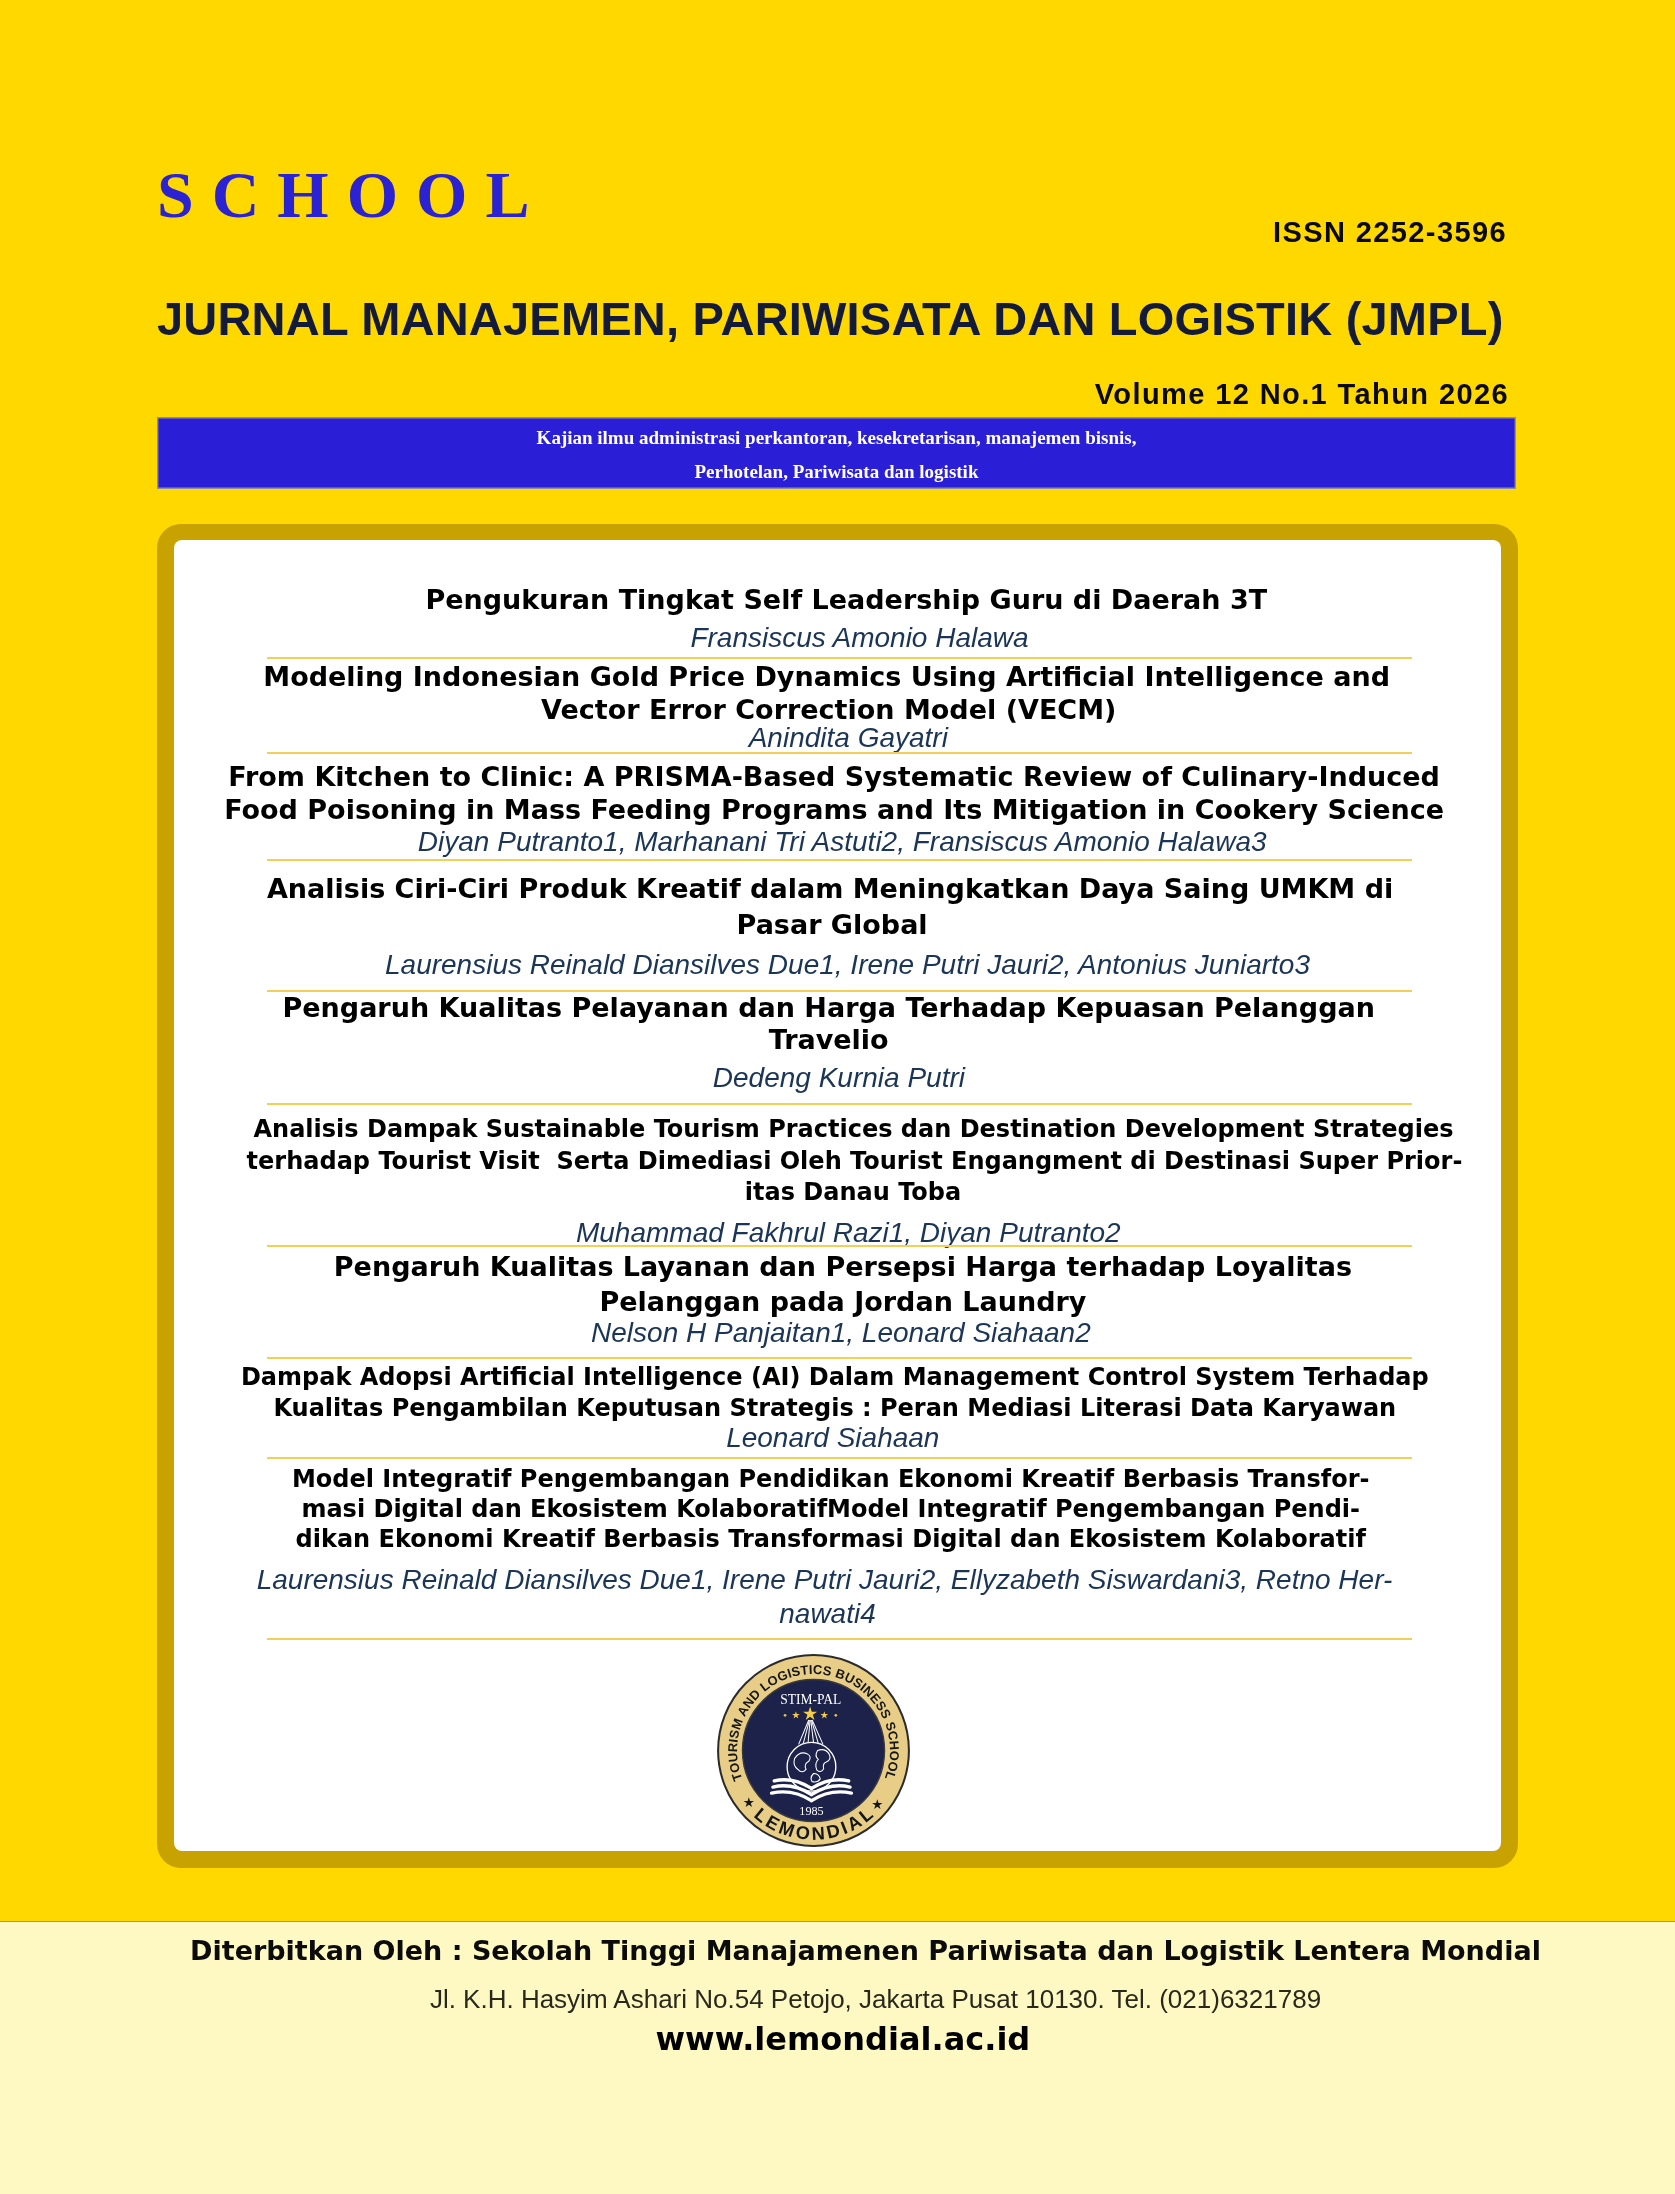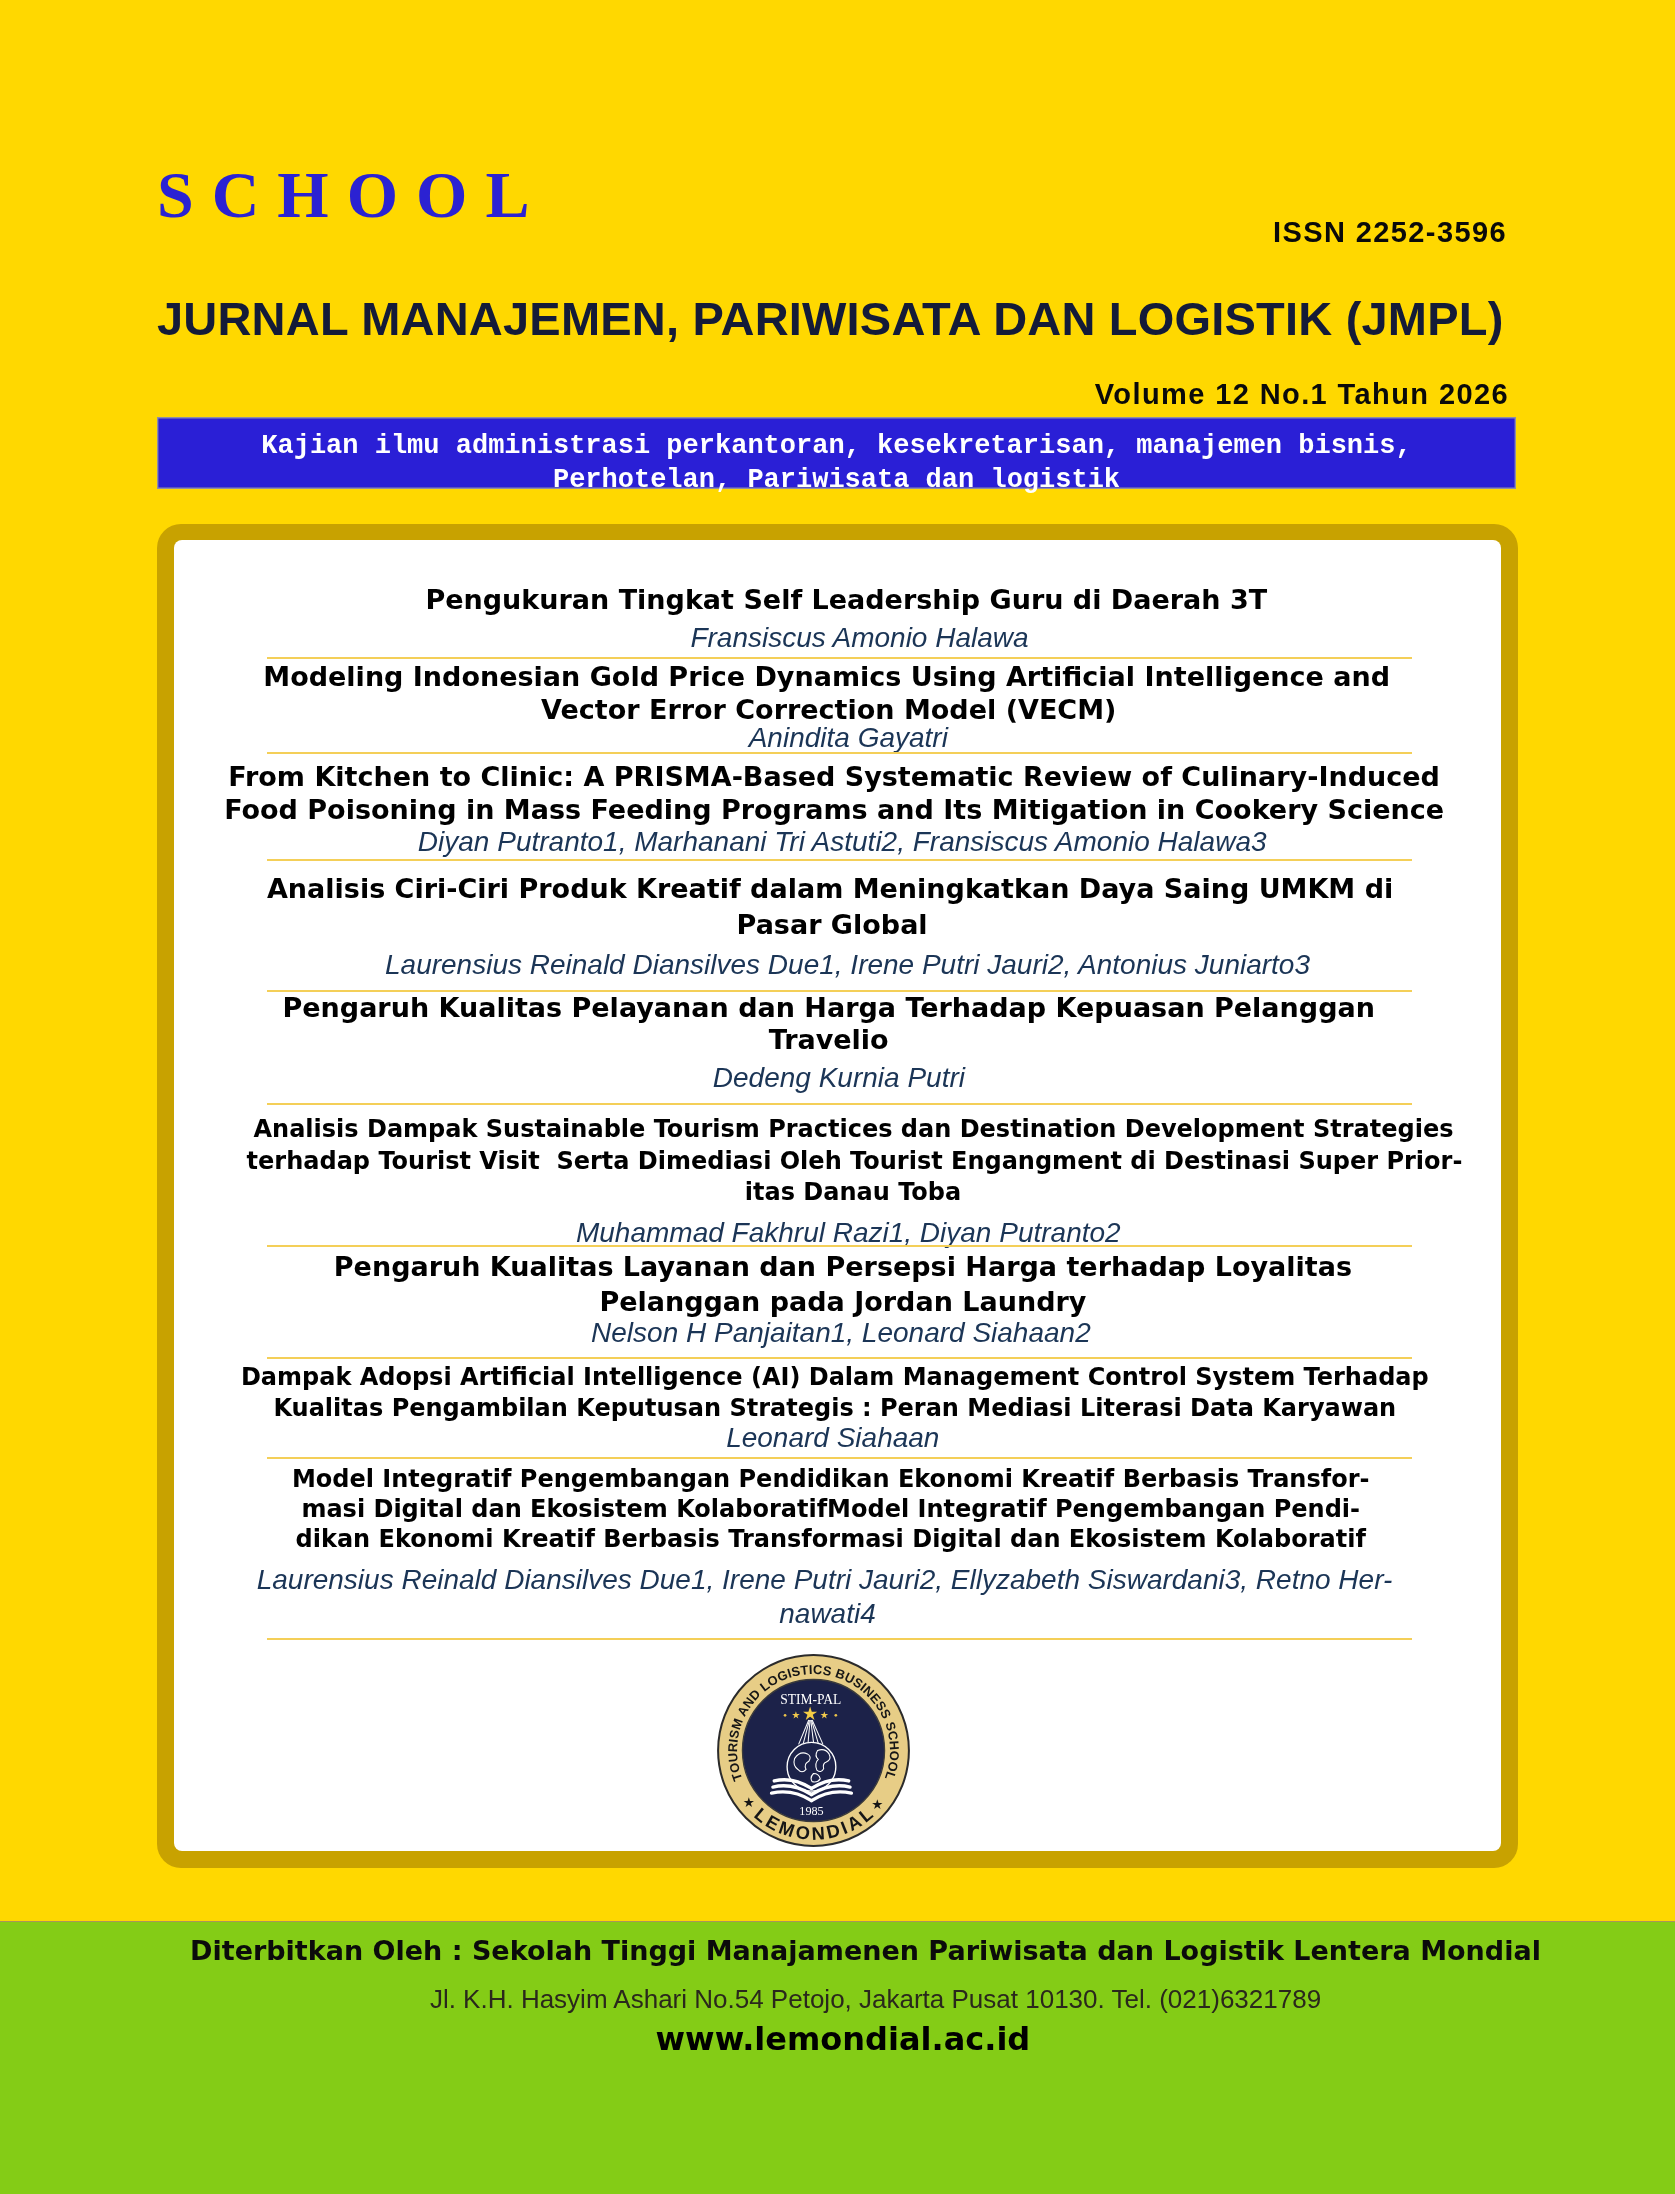--- a/index.html
+++ b/index.html
@@ -22,40 +22,40 @@
     .volume { right: 166px; top: 379px; }
     .main-title {
       left: 157px; top: 295px;
       font-family: "Liberation Sans", sans-serif; font-weight: bold;
       font-size: 47px; line-height: 47px; letter-spacing: 0.2px;
       color: #141b38; white-space: nowrap; text-align: center;
     }
     .scope {
       left: 157px; top: 417px; width: 1359px; height: 72px;
       background: #2a1fd6; box-shadow: inset 0 0 0 1.4px #8f8da6;
-      box-sizing: border-box; padding-top: 12px;
+      box-sizing: border-box; padding-top: 4px;
       text-align: center; color: #ffffff;
-      font-family: Liberation Mono, monospace; font-weight: bold;
-      font-size: 27px; line-height: 34px;
+      font-family: Liberation Serif, serif; font-weight: bold;
+      font-size: 19px; line-height: 34px;
     }
     .scope div { white-space: nowrap; }
 
     .frame { left: 157px; top: 524px; width: 1361px; height: 1344px; background: #c8a200; border-radius: 24px; }
     .sheet { left: 174px; top: 540px; width: 1327px; height: 1311px; background: #ffffff; border-radius: 8px; }
 
     .articles { position: absolute; left: 0; top: 0; width: 1675px; height: 0; }
     .ln { position: absolute; left: 0; width: 1675px; text-align: center; white-space: pre; }
     .ttl { font-family: "DejaVu Sans", sans-serif; font-weight: bold; font-size: 27px; line-height: 27px; color: #000000; }
     .ttl.sm { font-size: 24px; line-height: 24px; }
     .auth { font-family: "Liberation Sans", sans-serif; font-style: italic; font-size: 28px; line-height: 28px; color: #1b3556; }
     .rule { position: absolute; left: 267px; width: 1145px; height: 2px; background: #f4cf58; }
 
     .logo { left: 712px; top: 1649px; width: 203px; height: 203px; }
 
-    .footer { left: 0; top: 1921px; width: 1675px; height: 274px; background: #84cc16; border-top: 1.4px solid #a8955a; box-sizing: border-box; }
+    .footer { left: 0; top: 1921px; width: 1675px; height: 274px; background: #fef9c3; border-top: 1.4px solid #a8955a; box-sizing: border-box; }
     .pub { font-family: "DejaVu Sans", sans-serif; font-weight: bold; font-size: 27px; line-height: 27px; color: #0b0b0b; }
     .addr { font-family: "Liberation Sans", sans-serif; font-size: 26px; line-height: 26px; color: #2a281c; }
     .web { font-family: "DejaVu Sans", sans-serif; font-weight: bold; font-size: 32px; line-height: 32px; color: #000000; }
   </style>
 </head>
 <body>
 
 <div class="page">
 
   <div class="abs journal-label">SCHOOL</div>

